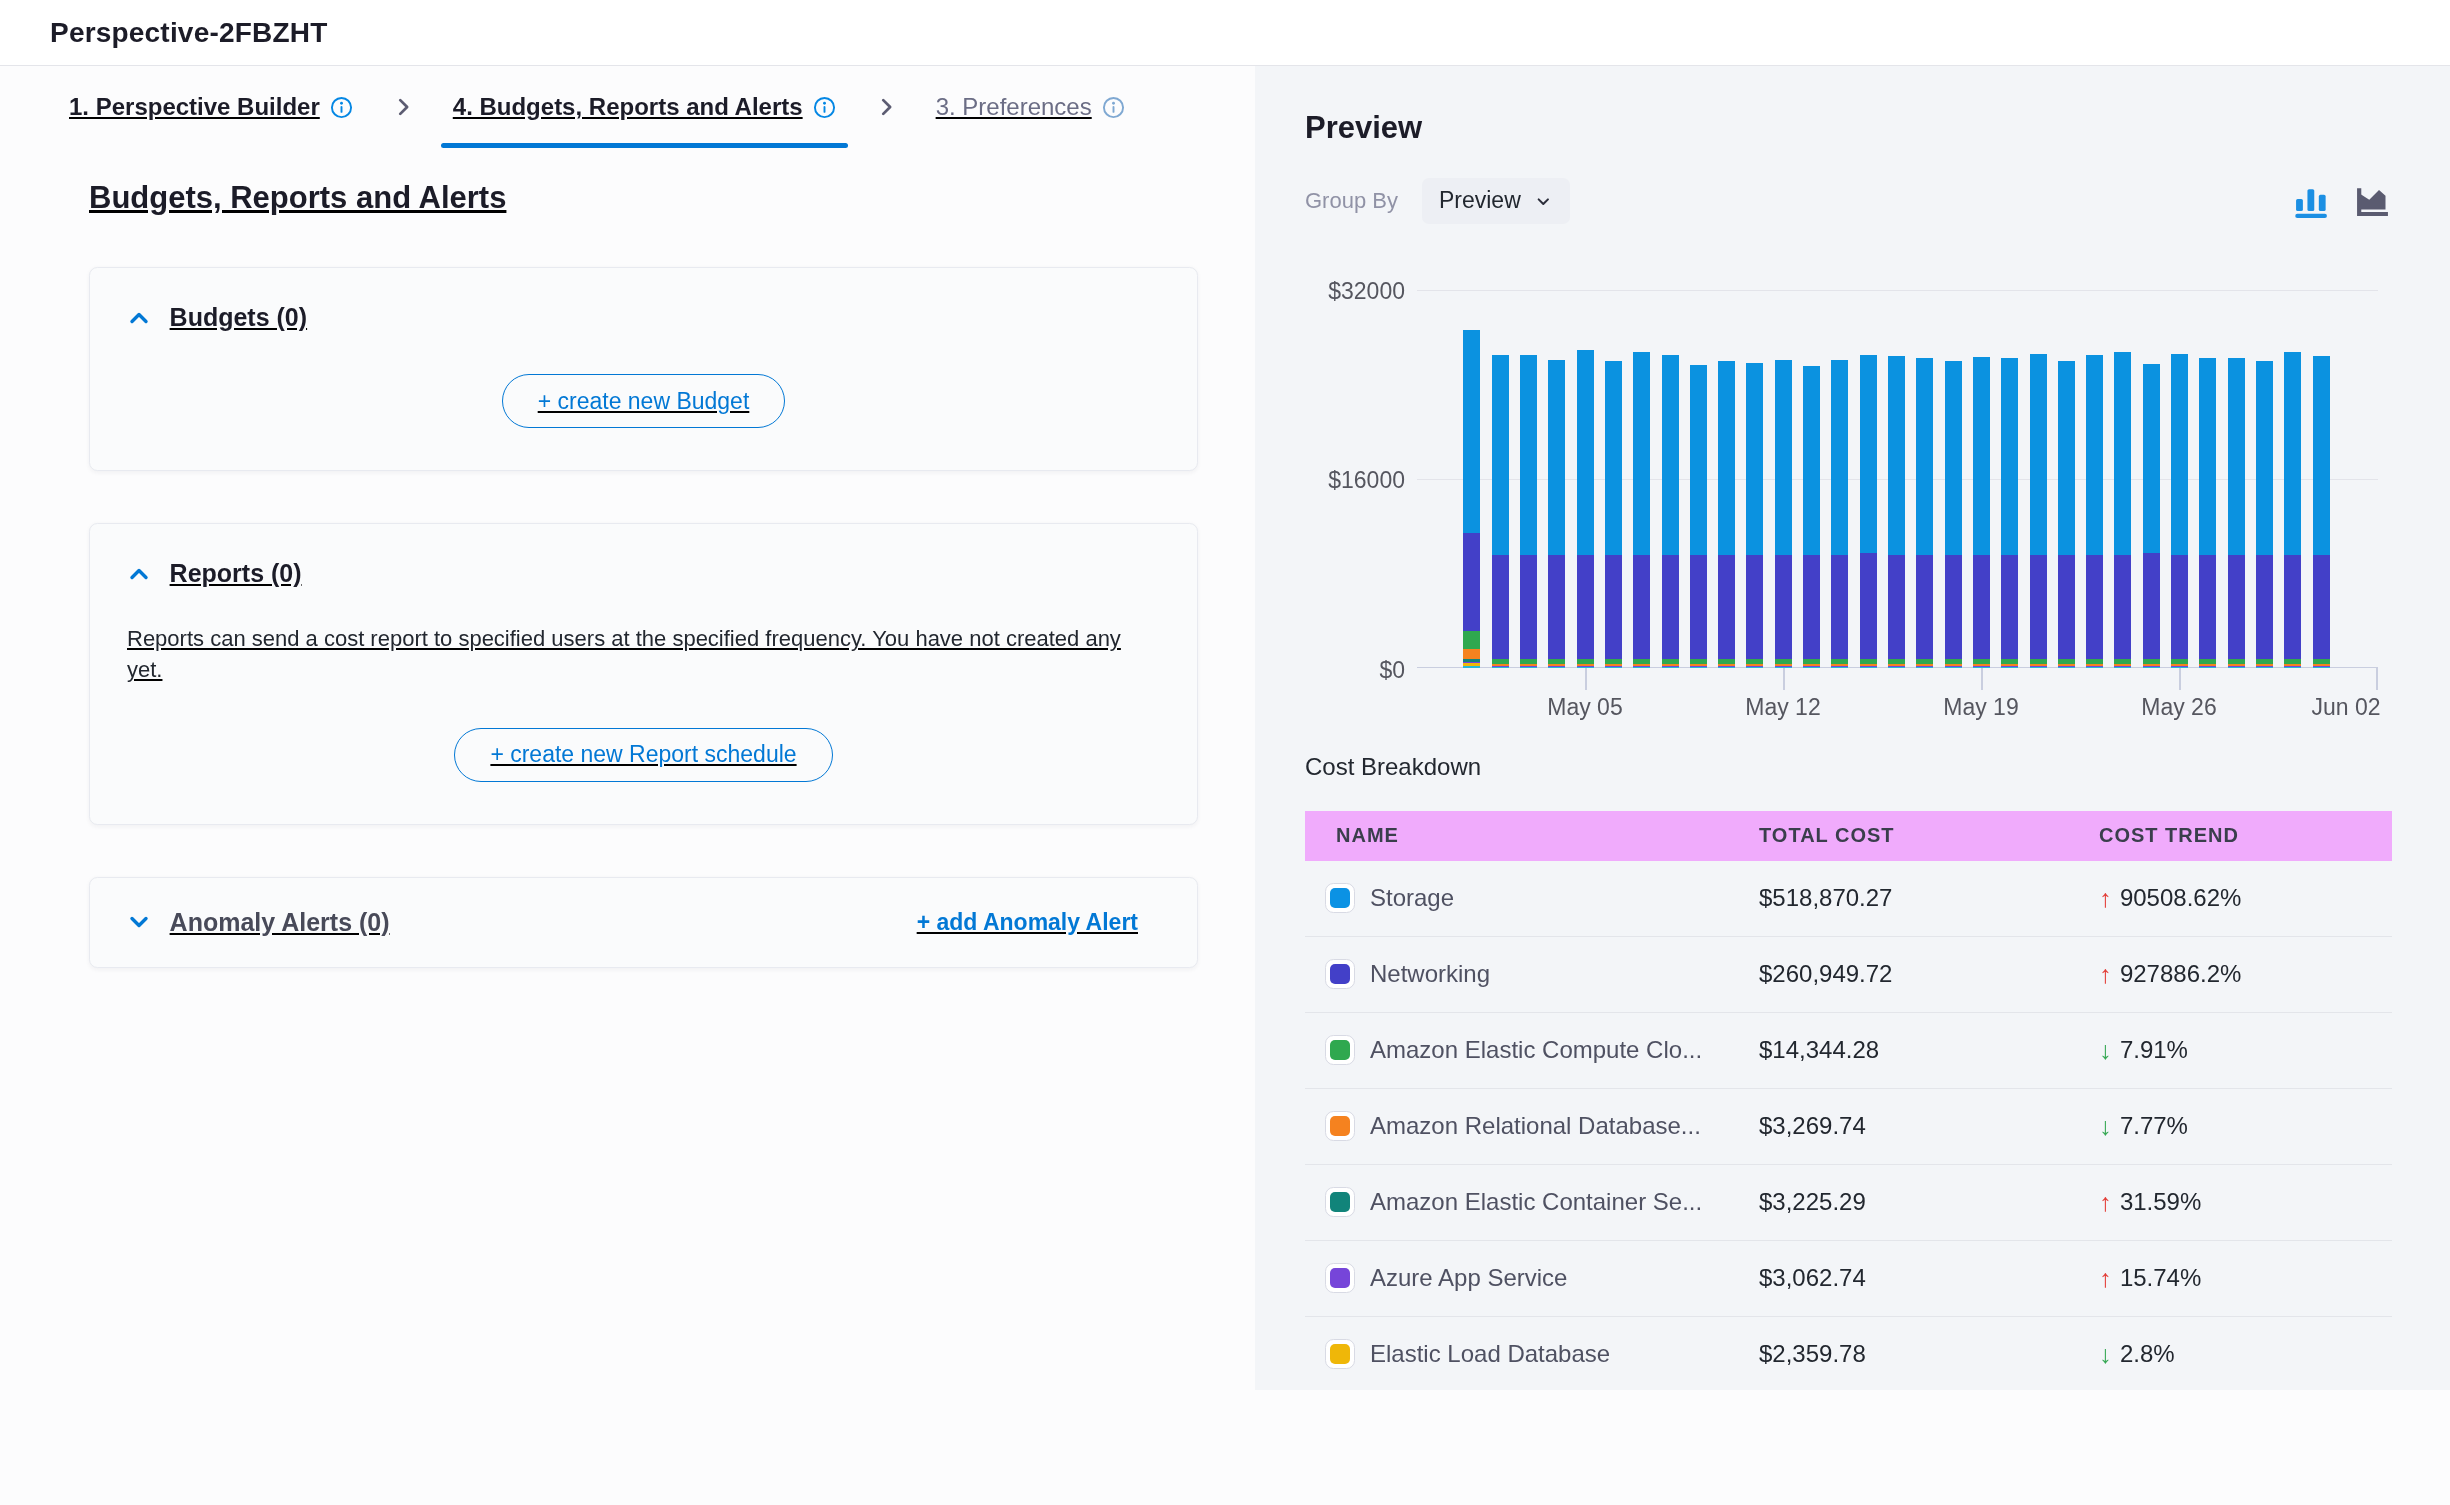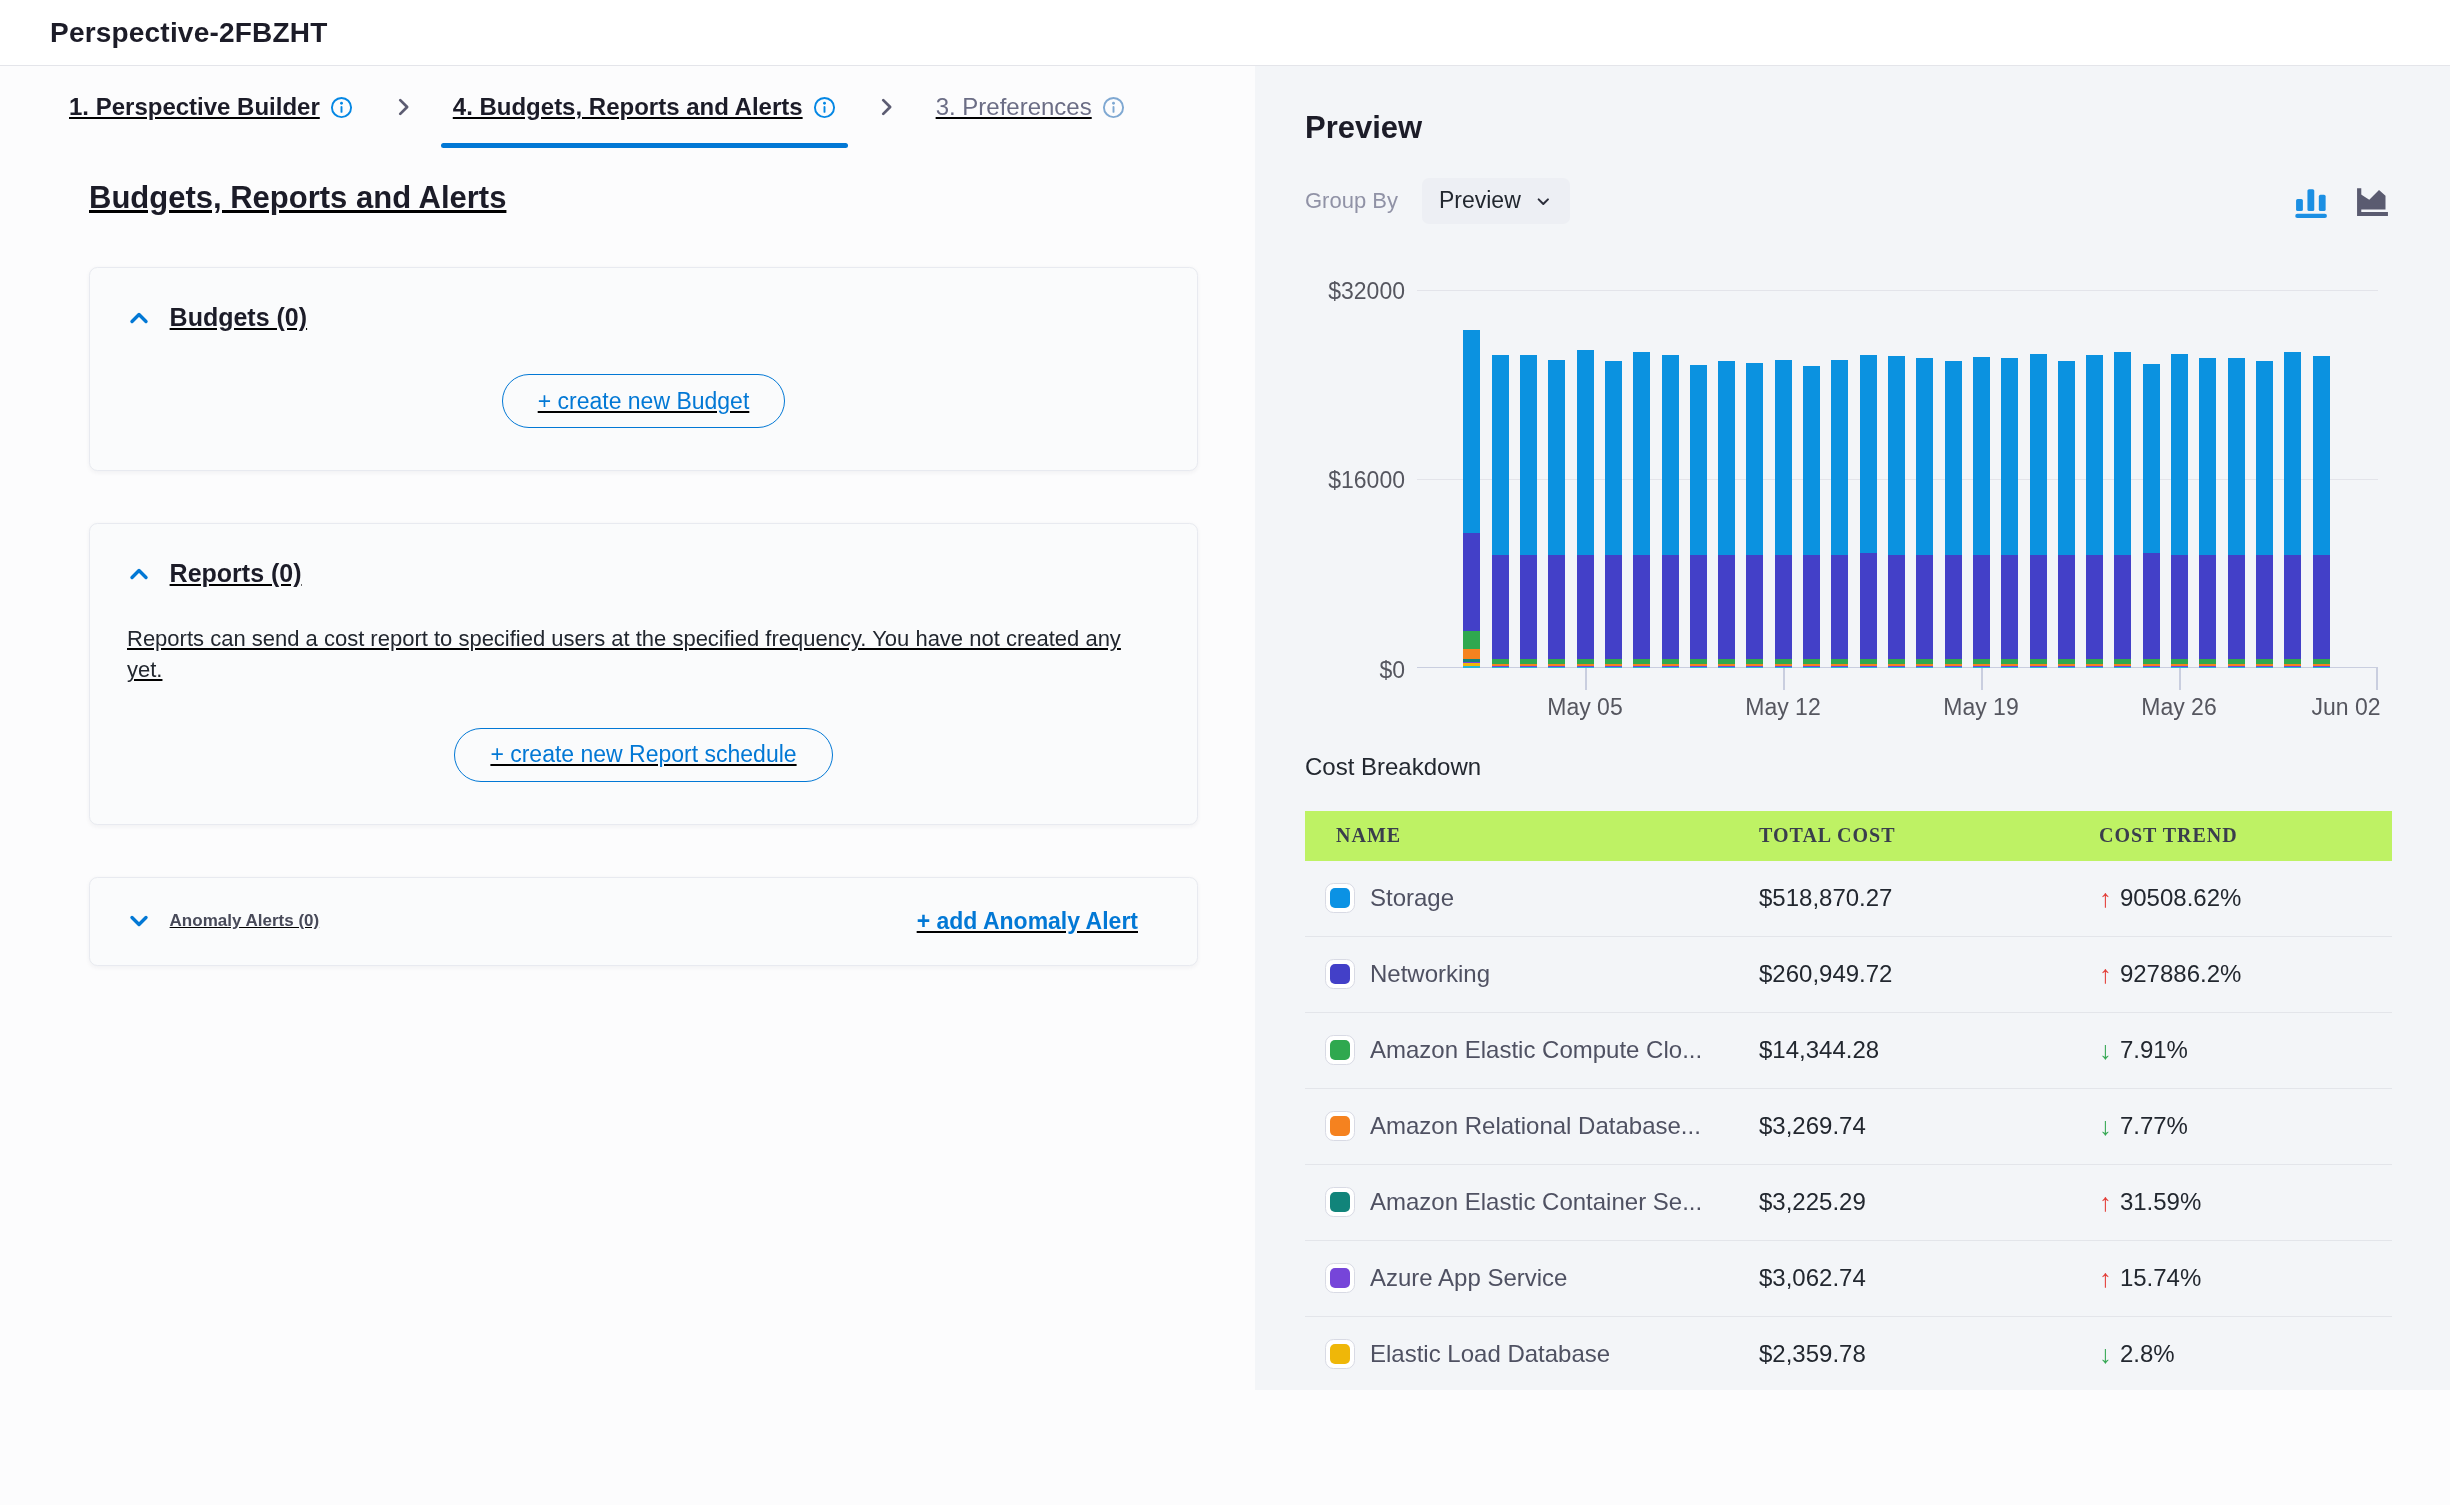--- a/index.html
+++ b/index.html
@@ -35,21 +35,21 @@
     box-shadow:0 1.7px 4.2px rgba(40,41,61,.05); padding:35px 37px; }
   .card + .card { margin-top:52px; }
   .card-head { display:flex; align-items:center; gap:18.6px; }
   .caret { width:24px; height:24px; color:#0278D5; display:inline-flex; cursor:pointer; }
   .card-title { font-size:25px; font-weight:700; color:#1C1C28; }
   .card-desc { margin-top:35px; font-size:22px; line-height:1.42; color:#22272F; max-width:1026px; }
   .card-btn { display:block; margin:42px auto 6.8px; background:transparent; border:1.7px solid #0278D5;
     color:#0278D5; font-family:inherit; font-size:23px; font-weight:500; padding:12.7px 35px;
     border-radius:27px; cursor:pointer; }
   .card.anomaly { display:flex; align-items:center; justify-content:space-between; padding:30px 37px; }
-  .anomaly-title { font-size:17px; font-weight:700; color:#484A59; }
+  .anomaly-title { font-size:25px; font-weight:700; color:#484A59; }
   .link-btn { background:none; border:none; font-family:inherit; color:#0278D5; font-size:23px;
     font-weight:600; cursor:pointer; padding-right:22px; }
 
   
   .preview-title { margin-top:44px; font-size:31px; font-weight:700; color:#1C1C28; }
   .groupby-row { margin-top:32px; display:flex; align-items:center; }
   .groupby-label { font-size:22px; color:#9092A6; }
   .group-chip { margin-left:24px; background:#EDEFF4; border-radius:6.8px; padding:9.3px 17px;
     display:flex; align-items:center; gap:13.5px; cursor:pointer; }
   .group-chip-value { font-size:23px; color:#22272F; }
@@ -64,22 +64,22 @@
   .axis-base { position:absolute; left:0; right:0; bottom:-0.8px; height:1.7px; background:#C9CEDF; }
   .ylab { position:absolute; width:100px; text-align:right; font-size:23px; color:#55565F; }
   .bars { position:absolute; inset:0; }
   .bar { position:absolute; bottom:0; width:17px; display:flex; flex-direction:column-reverse; }
   .xtick { position:absolute; top:378px; width:1.7px; height:22px; background:#C9CEDF; }
   .xlab { position:absolute; top:404px; font-size:23px; color:#55565F; white-space:nowrap; transform:translateX(-50%); }
 
   
   .breakdown-title { margin-top:39px; font-size:24px; font-weight:500; color:#22272F; }
   .cost-table { margin-top:30px; width:100%; }
-  .t-head { display:grid; grid-template-columns:454px 340px 1fr; background:#bef264;
-    height:50px; align-items:center;font-family:Liberation Serif, serif; }
+  .t-head { display:grid; grid-template-columns:454px 340px 1fr; background:#f0abfc;
+    height:50px; align-items:center; }
   .t-head .th { font-size:20px; font-weight:700; letter-spacing:1px; color:#3A3E4C; }
   .th.name { padding-left:31px; }
   .t-row { display:grid; grid-template-columns:454px 340px 1fr; height:76px; align-items:center;
     border-bottom:0.8px solid #E3E5EA; cursor:pointer; }
   .cell-name { display:flex; align-items:center; gap:15px; padding-left:20px; min-width:0; }
   .swatch { width:30px; height:30px; border:0.8px solid #D8DAE4; background:#FFFFFF; border-radius:8.4px;
     display:flex; align-items:center; justify-content:center; flex-shrink:0; }
   .swatch-inner { width:20px; height:20px; border-radius:5px; }
   .name-text { font-size:24px; color:#4F5162; white-space:nowrap; overflow:hidden; }
   .cost-text { font-size:24px; color:#22272F; }

